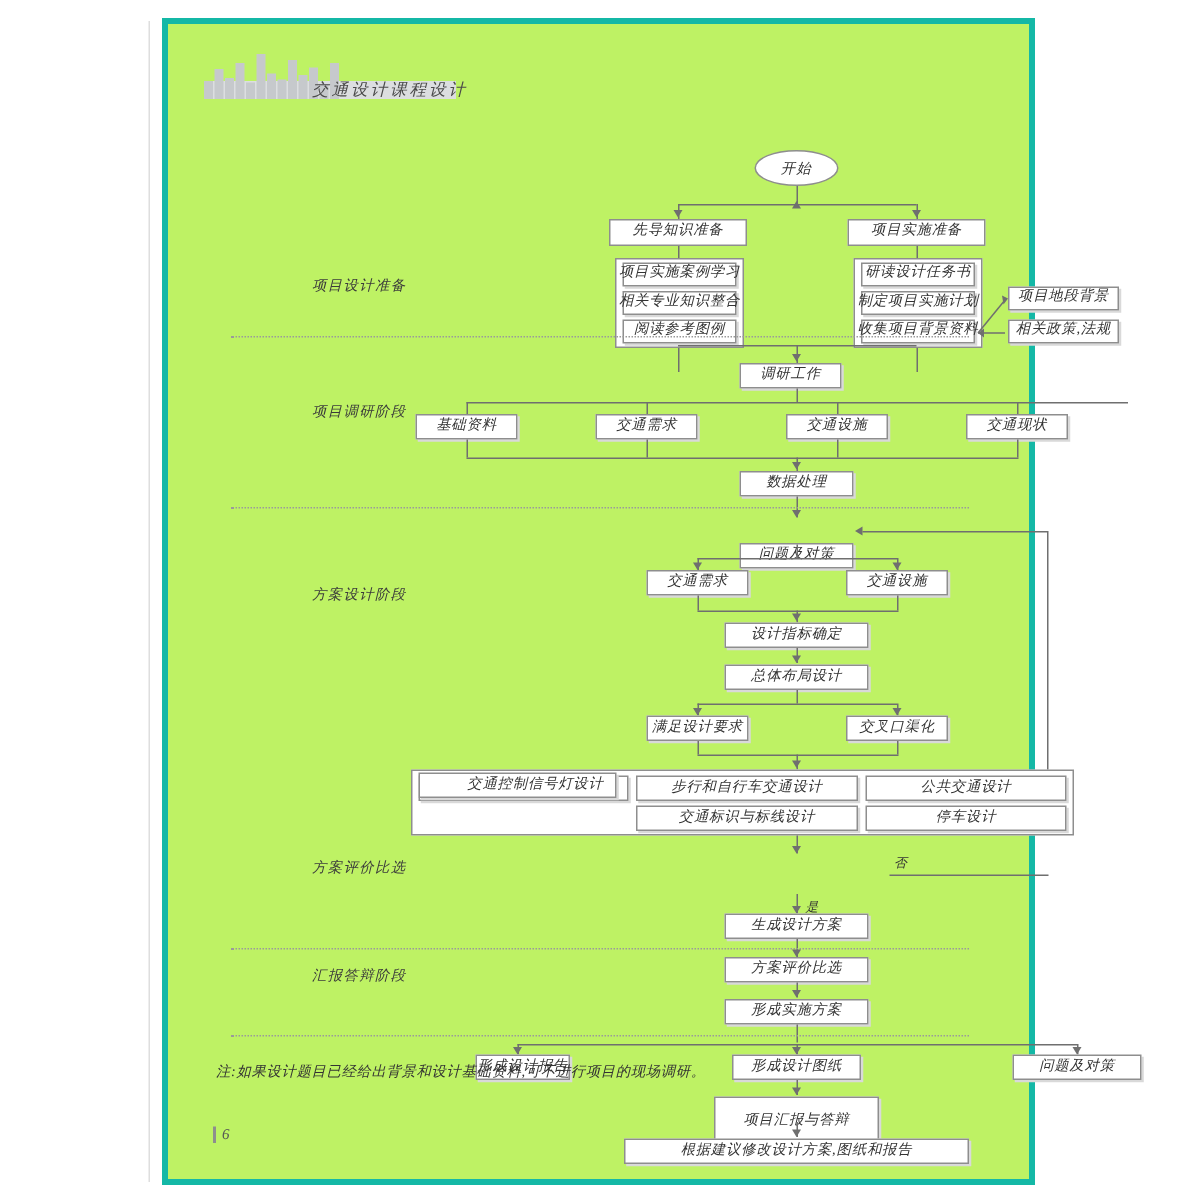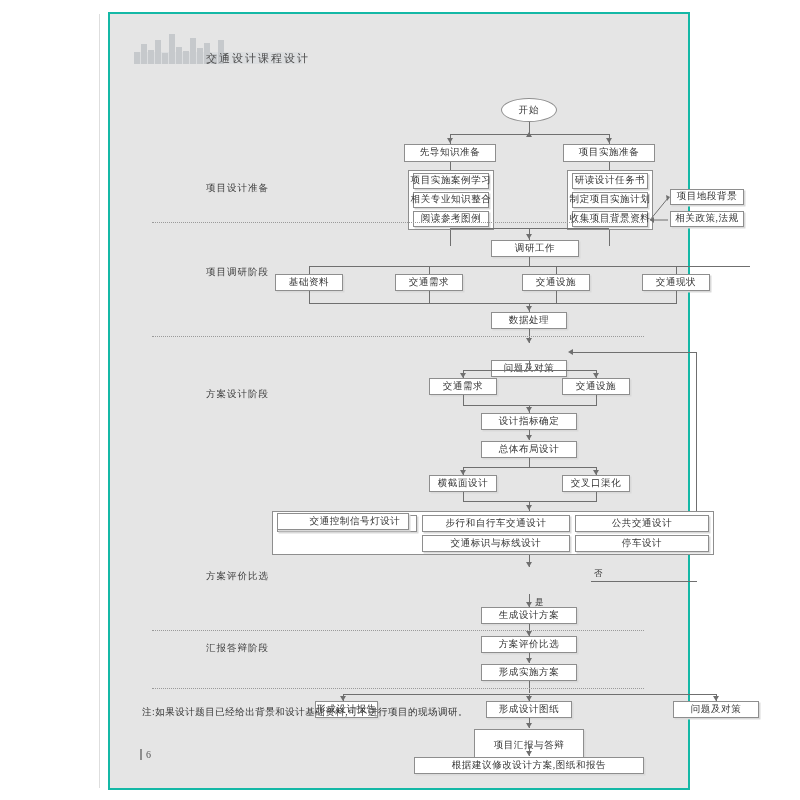--- a/index.html
+++ b/index.html
@@ -3,21 +3,21 @@
 <meta charset="utf-8">
 <style>
   html,body{margin:0;padding:0;background:#ffffff;}
   body{
     width:800px;height:800px;position:relative;overflow:hidden;
     font-family:"Liberation Serif","DejaVu Serif",serif;
     color:#3a3a3a;
   }
   #page{
     position:absolute;left:108px;top:12px;width:582px;height:778px;
-    border:2px solid #14b8a6;background:#e5e5e5;box-sizing:border-box;
+    border:4px solid #14b8a6;background:#bef264;box-sizing:border-box;font-style:italic;
   }
   #spine{position:absolute;left:99px;top:14px;width:1px;height:774px;background:#dedede;}
 
   
   #header{position:absolute;left:18px;top:14px;width:546px;height:44px;}
   #hdr-bars{position:absolute;left:6px;bottom:8px;height:34px;display:flex;align-items:flex-end;gap:1px;}
   #hdr-bars i{display:block;width:6px;background:#c6c9cc;}
   #hdr-band{position:absolute;left:6px;bottom:8px;width:168px;height:12px;background:#dcdee0;}
   #hdr-title{
     position:absolute;left:78px;bottom:7px;height:14px;line-height:14px;
@@ -147,21 +147,21 @@
     </svg>
 
     <div class="ln lnv" style="left:340px;top:154px;height:16px;"></div>
     <div class="ln lnv" style="left:499px;top:154px;height:16px;"></div>
 
     <div class="sep" style="left:42px;top:146px;width:492px;"></div>
 
     <div class="ln lnh" style="left:340px;top:152px;width:159px;"></div>
     <div class="ln lnv" style="left:419px;top:152px;height:12px;"></div>
     <div class="arrow down" style="left:416px;top:158px;"></div>
-    <div class="node sh" style="left:381px;top:164px;width:88px;height:17px;">调研工作</div>
+    <div class="node sh" style="left:381px;top:164px;width:68px;height:17px;">调研工作</div>
 
     <div class="ln lnv" style="left:419px;top:181px;height:9px;"></div>
     <div class="ln lnh" style="left:199px;top:190px;width:441px;"></div>
     <div class="ln lnv" style="left:199px;top:190px;height:8px;"></div>
     <div class="ln lnv" style="left:319px;top:190px;height:8px;"></div>
     <div class="ln lnv" style="left:446px;top:190px;height:8px;"></div>
     <div class="ln lnv" style="left:566px;top:190px;height:8px;"></div>
     <div class="node sh" style="left:165px;top:198px;width:68px;height:17px;">基础资料</div>
     <div class="node sh" style="left:285px;top:198px;width:68px;height:17px;">交通需求</div>
     <div class="node sh" style="left:412px;top:198px;width:68px;height:17px;">交通设施</div>
@@ -205,21 +205,21 @@
     <div class="ln lnv" style="left:419px;top:354px;height:10px;"></div>
     <div class="arrow down" style="left:416px;top:359px;"></div>
     <div class="node sh" style="left:371px;top:365px;width:96px;height:17px;">总体布局设计</div>
 
     <div class="ln lnv" style="left:419px;top:382px;height:9px;"></div>
     <div class="ln lnh" style="left:353px;top:391px;width:133px;"></div>
     <div class="ln lnv" style="left:353px;top:391px;height:8px;"></div>
     <div class="ln lnv" style="left:486px;top:391px;height:8px;"></div>
     <div class="arrow down" style="left:350px;top:394px;"></div>
     <div class="arrow down" style="left:483px;top:394px;"></div>
-    <div class="node sh" style="left:319px;top:399px;width:68px;height:17px;">横截面设计</div>
+    <div class="node sh" style="left:319px;top:399px;width:68px;height:17px;">满足设计要求</div>
     <div class="node sh" style="left:452px;top:399px;width:68px;height:17px;">交叉口渠化</div>
 
     <div class="ln lnv" style="left:353px;top:416px;height:9px;"></div>
     <div class="ln lnv" style="left:486px;top:416px;height:9px;"></div>
     <div class="ln lnh" style="left:353px;top:425px;width:134px;"></div>
     <div class="ln lnv" style="left:419px;top:425px;height:10px;"></div>
     <div class="arrow down" style="left:416px;top:429px;"></div>
 
     <div class="group" style="left:162px;top:435px;width:442px;height:44px;"></div>
     <div class="node sh" style="left:167px;top:439px;width:140px;height:17px;">机动车交通设计</div>

